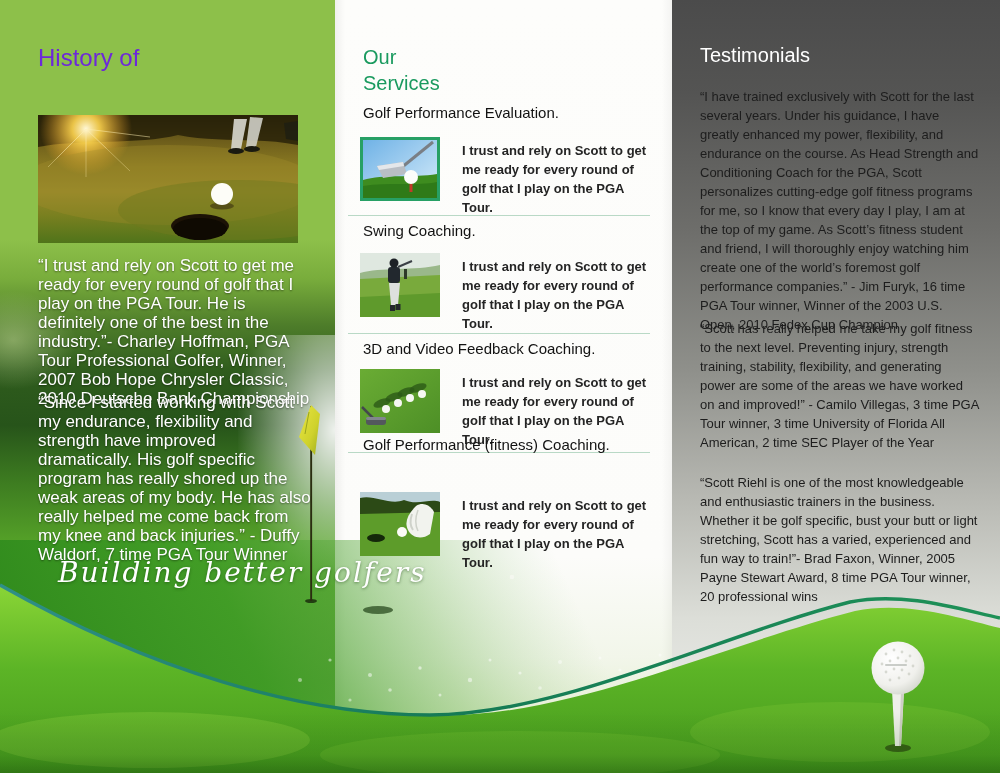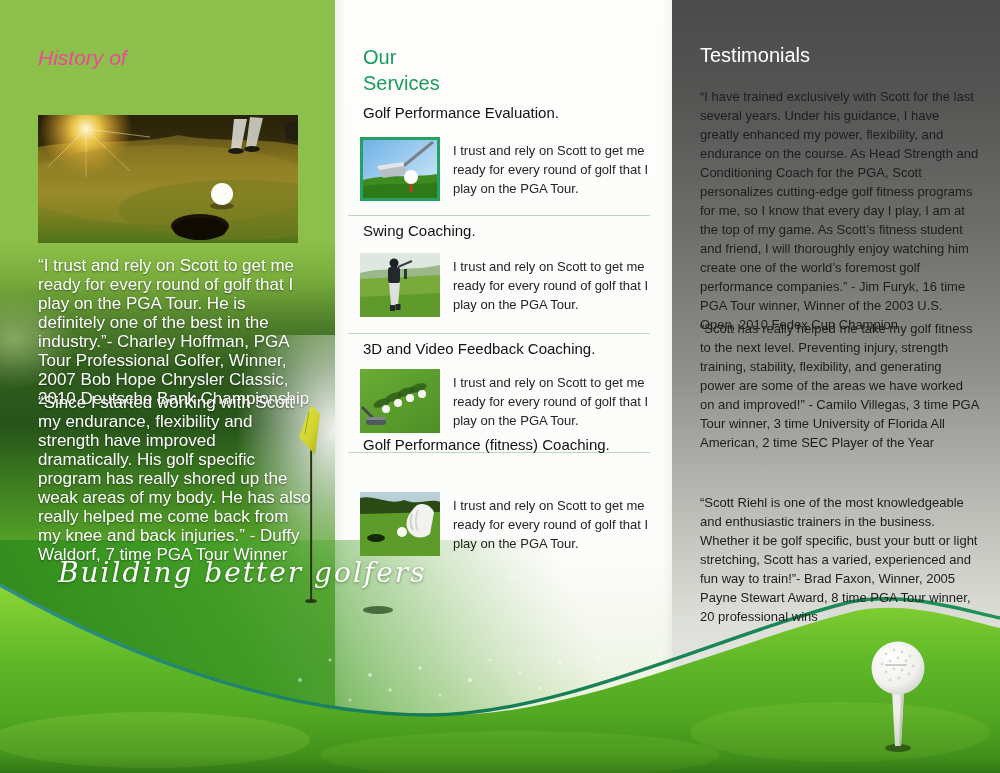--- a/index.html
+++ b/index.html
@@ -8,57 +8,57 @@
   .panel{position:absolute;top:0;height:773px;}
 
   
   .panel-left{left:0;width:335px;
     background:
       radial-gradient(ellipse 90px 70px at 4% 44%, rgba(215,230,170,.45), rgba(215,230,170,0) 70%),
       linear-gradient(180deg,#8dc04a 0%,#8dc04a 31%,#79ad3c 36%,#4e7d2a 42%,
         #2f5c1d 48%,#27541a 55%,#3c7a20 62%,#54a028 70%,#4f9e26 78%,#459322 88%,#4c9c24 100%);}
   .left-fog{position:absolute;left:238px;top:335px;width:97px;height:250px;z-index:2;
     background:radial-gradient(ellipse at 100% 38%, rgba(255,255,255,.92), rgba(255,255,255,0) 72%);}
-  .history-heading{position:absolute;left:38px;top:44px;z-index:10;color:#ec4899;
-    font-size:21px;line-height:27px;font-weight:400;font-style:italic;}
+  .history-heading{position:absolute;left:38px;top:44px;z-index:10;color:#6d28d9;
+    font-size:24px;line-height:27px;font-weight:400;}
   .photo-frame{position:absolute;left:38px;top:115px;width:260px;height:128px;z-index:10;}
   .left-quote{position:absolute;left:38px;z-index:10;width:274px;color:#fff;
     font-size:17px;line-height:19px;text-shadow:0 1px 2px rgba(0,0,0,.45);}
   .q1{top:256px;} .q2{top:393px;}
   .tagline{position:absolute;left:58px;top:556px;z-index:10;color:#fff;
     font-family:"DejaVu Serif",serif;font-style:italic;font-size:28px;letter-spacing:2px;
     text-shadow:0 1px 3px rgba(20,60,10,.5);}
 
   
   .panel-middle{left:335px;width:337px;
     background:
       linear-gradient(90deg, rgba(0,0,0,.05), rgba(0,0,0,0) 3%, rgba(0,0,0,0) 97%, rgba(0,0,0,.04)),
       linear-gradient(180deg,#fdfdfb 0%,#fcfcfa 72%,#f2f6ea 85%,#dfeccb 96%,#d3e6bc 100%);}
   .services-heading{position:absolute;left:363px;top:44px;z-index:10;color:#1a9a5f;
     font-size:20px;line-height:26px;font-weight:400;}
   .service-title{position:absolute;left:363px;z-index:10;color:#121212;font-size:15px;}
   .st1{top:104px;} .st2{top:222px;} .st3{top:340px;} .st4{top:436px;}
-  .service-row{position:absolute;left:360px;z-index:10;display:flex;gap:13px;width:290px;}
+  .service-row{position:absolute;left:360px;z-index:10;display:flex;gap:22px;width:290px;font-weight:bold;}
   .sr1{top:137px;} .sr2{top:253px;} .sr3{top:369px;} .sr4{top:492px;}
   .thumb{width:80px;height:64px;flex:0 0 80px;overflow:hidden;}
   .thumb.bordered{box-sizing:border-box;border:3px solid #27a065;}
   .thumb svg{display:block;width:100%;height:100%;}
   .service-desc{color:#242424;font-size:13px;line-height:19px;width:198px;margin-top:4px;}
   .divider{position:absolute;left:348px;width:302px;height:1px;background:#b9d9c6;z-index:10;}
   .dv1{top:215px;} .dv2{top:333px;} .dv3{top:452px;}
 
   
   .panel-right{left:672px;width:328px;
     background:linear-gradient(180deg,#4b4b4b 0%,#545453 12%,#6e6e6b 30%,
       #8f908b 48%,#b9bab4 65%,#dcded8 80%,#ecedea 94%,#eef0ec 100%);}
   .testimonials-heading{position:absolute;left:700px;top:44px;z-index:10;color:#fff;
     font-size:20px;font-weight:400;}
   .testimonial{position:absolute;left:700px;z-index:10;width:280px;color:#1d1d1d;
     font-size:13px;line-height:19px;}
-  .t1{top:87px;} .t2{top:319px;} .t3{top:473px;margin-top:20px;}
+  .t1{top:87px;} .t2{top:319px;} .t3{top:473px;}
 
   
   .ground-svg{position:absolute;left:0;top:540px;width:1000px;height:233px;z-index:3;}
   .flag-svg{position:absolute;left:296px;top:398px;width:34px;height:210px;z-index:4;}
 </style>
 </head>
 <body>
 
 <div class="panel panel-left"></div>
 <div class="panel panel-middle"></div>

